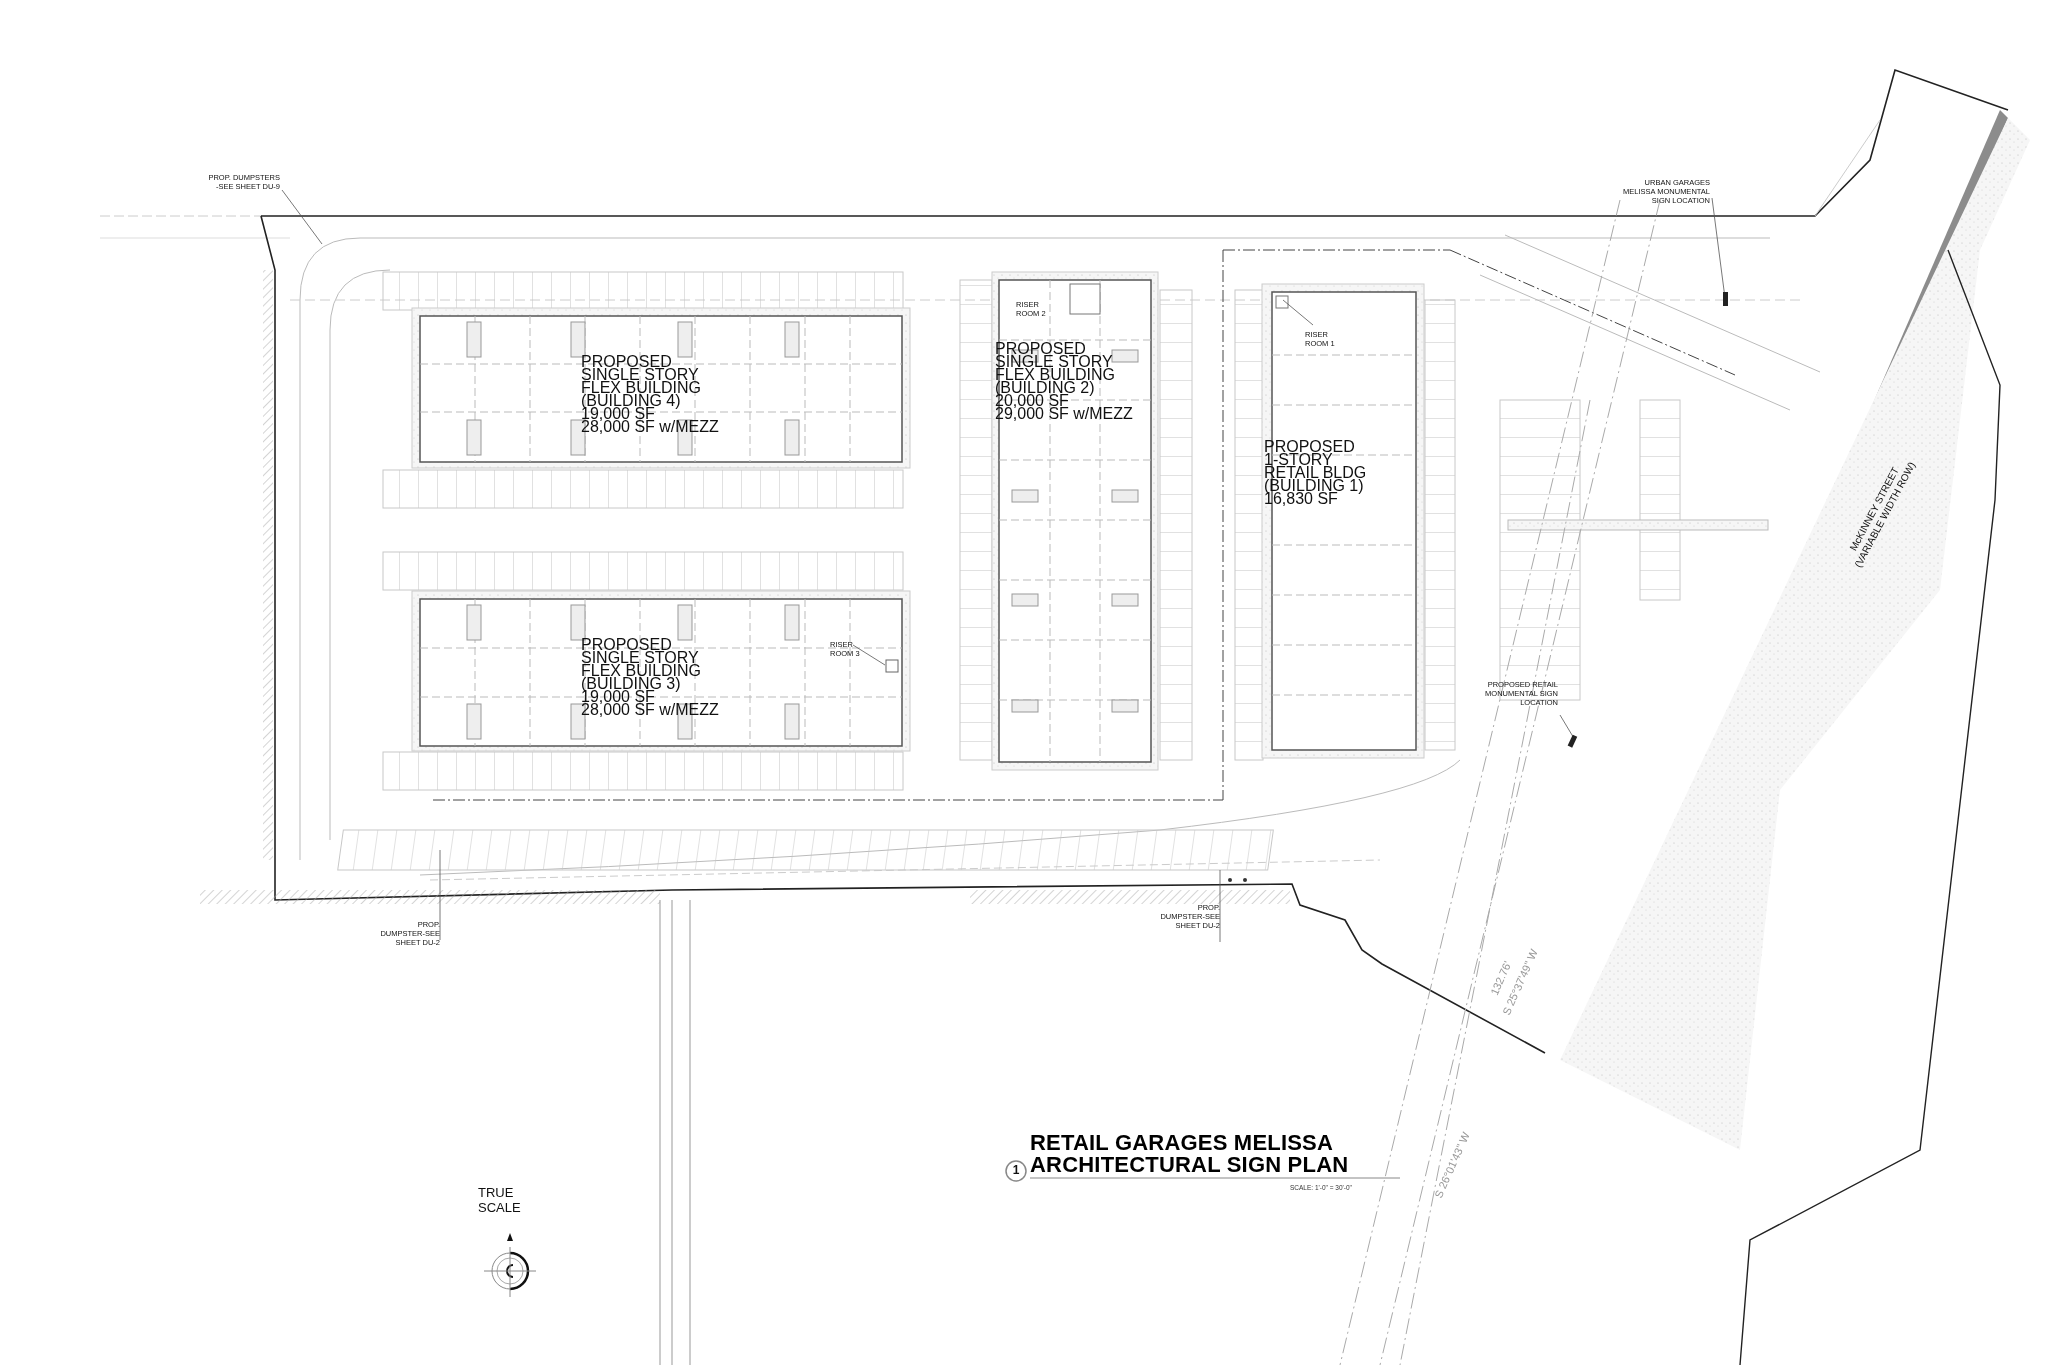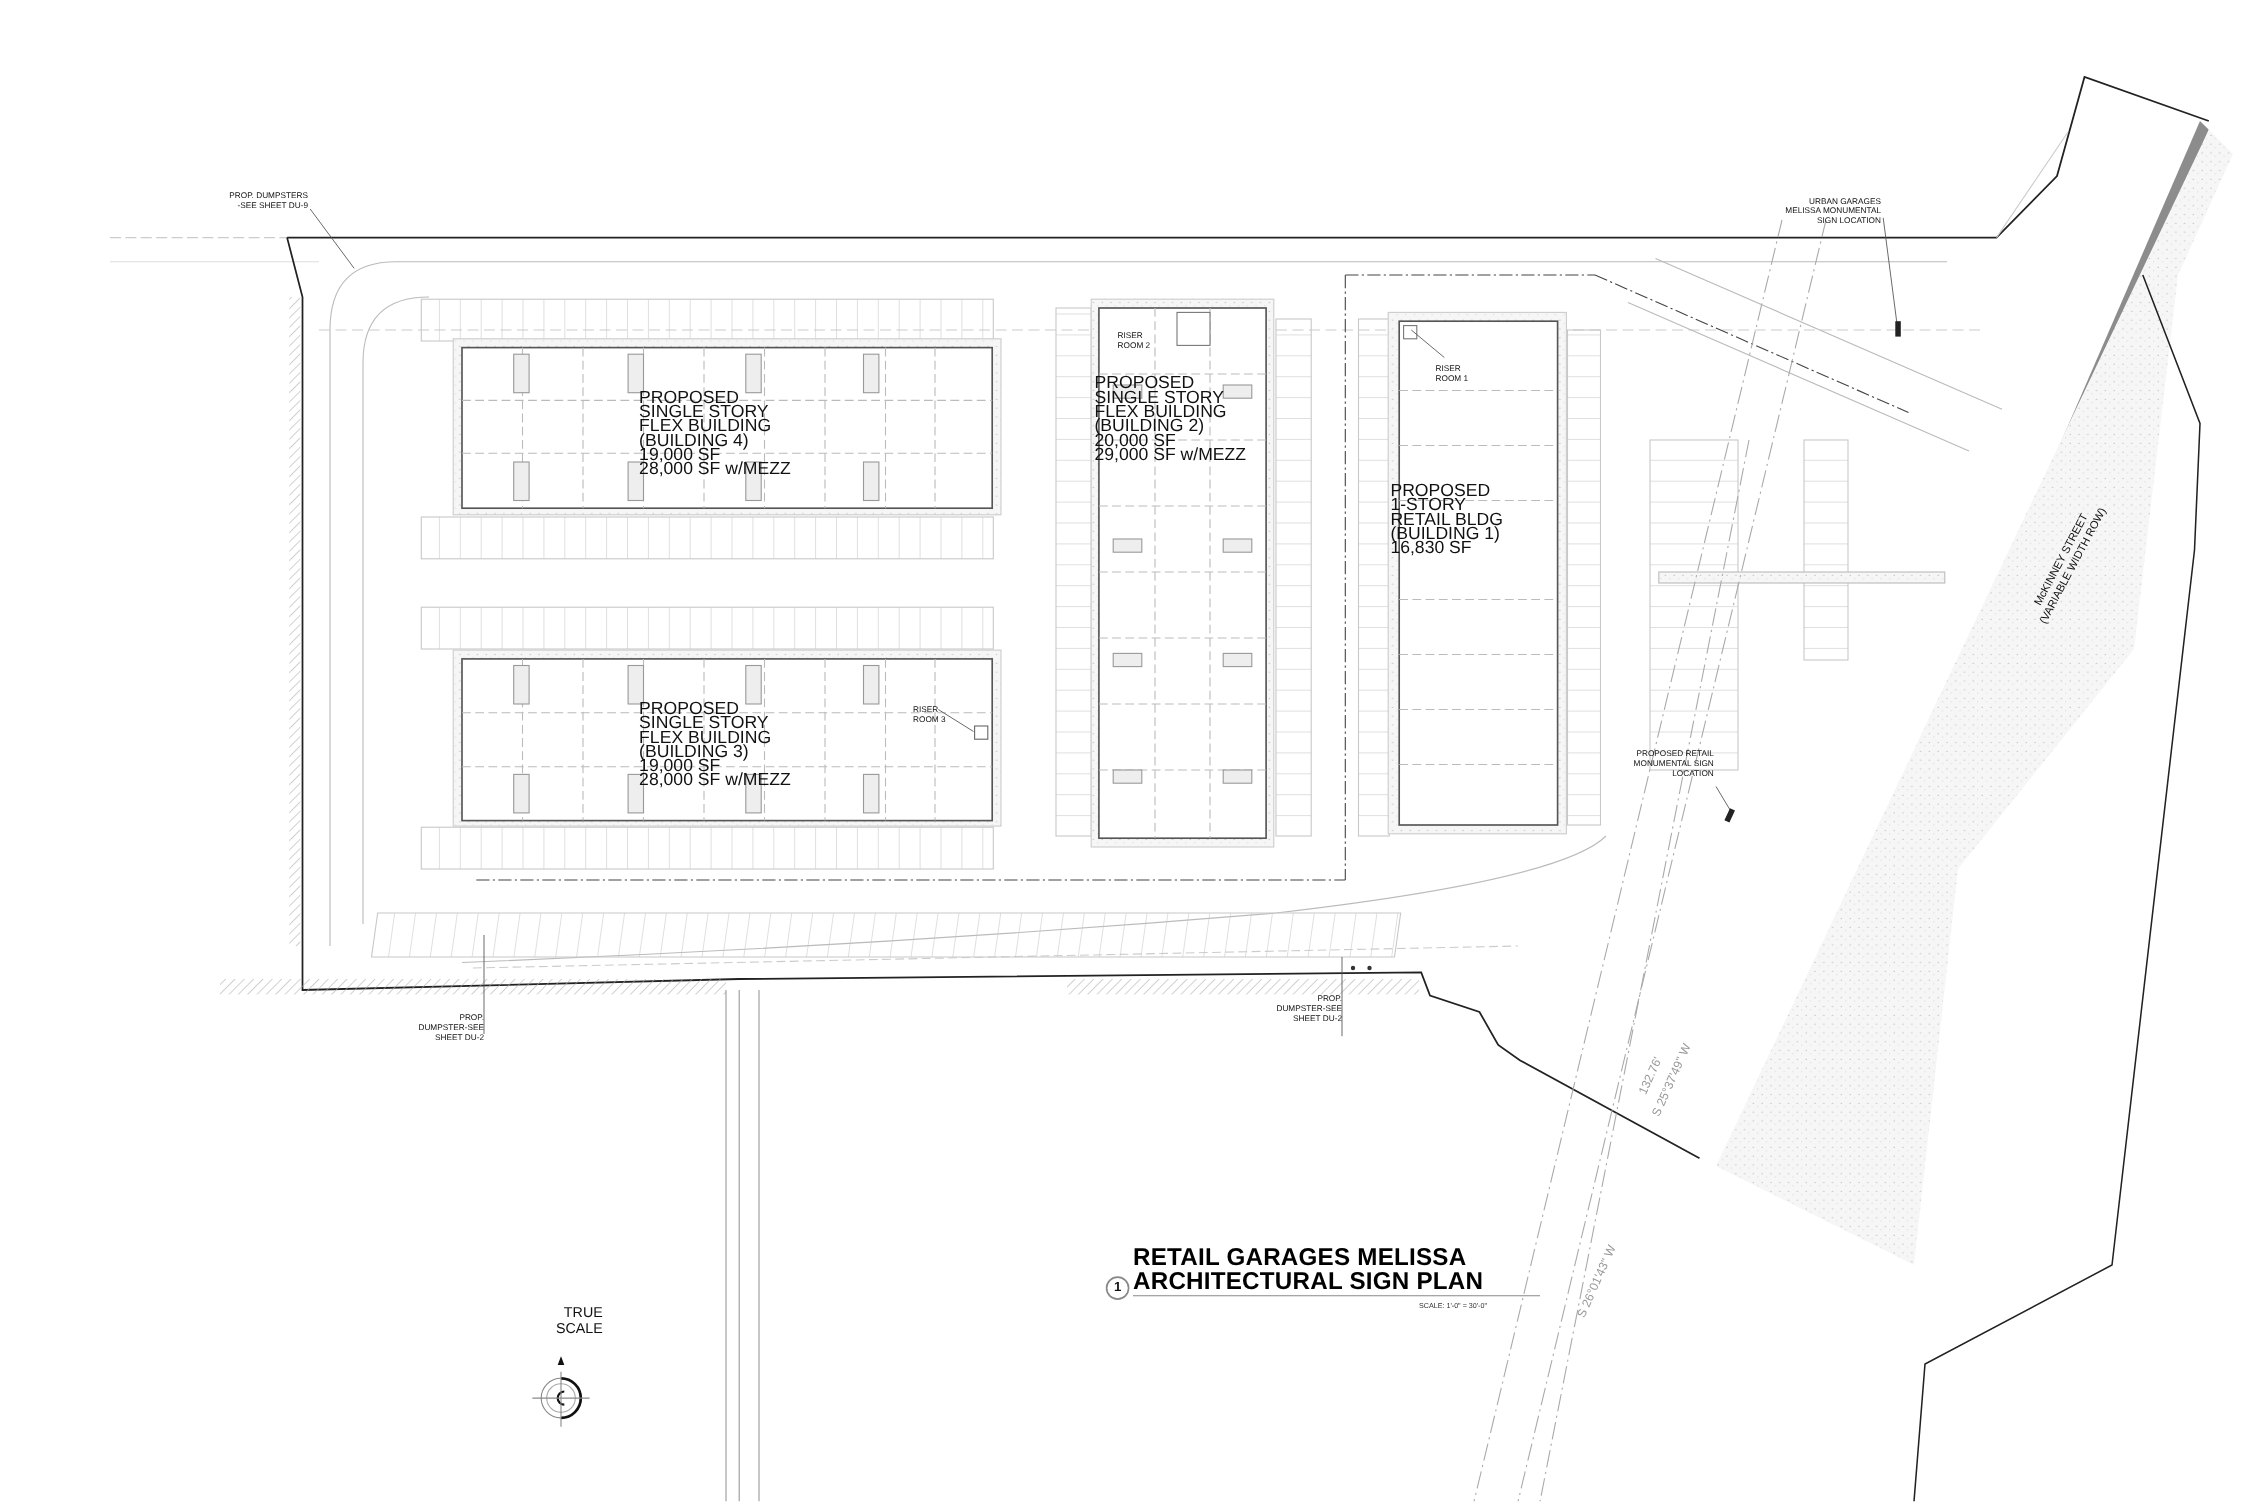--- a/index.html
+++ b/index.html
@@ -4,21 +4,21 @@
 <style>
   html, body { margin:0; padding:0; background:#ffffff; }
   body { width:2048px; height:1365px; position:relative; overflow:hidden; font-family:"Liberation Sans", sans-serif; color:#111; }
   svg.plan { position:absolute; left:0; top:0; width:2048px; height:1365px; }
   .lbl { position:absolute; text-align:left; font-size:16px; line-height:13px; color:#111; white-space:pre-line; }
   .lbl.small { font-size:7.5px; line-height:9px; }
   .lbl.right { text-align:right; }
   .title { position:absolute; left:1030px; top:1132px; font-weight:bold; font-size:22px; line-height:22px; letter-spacing:0.2px; color:#000; font-family:"Liberation Sans", sans-serif; }
   .scale { position:absolute; left:1290px; top:1184px; font-size:6.5px; color:#333; }
   .street { position:absolute; left:1810px; top:500px; transform:rotate(-62deg); transform-origin:center; font-size:10px; line-height:12px; text-align:center; width:140px; }
-  .north { position:absolute; left:478px; top:1185px; width:70px; text-align:right; font-size:13px; line-height:15px; }
+  .north { position:absolute; left:478px; top:1185px; width:70px; text-align:left; font-size:13px; line-height:15px; }
   .bearing { position:absolute; font-size:11px; color:#999; transform-origin:left top; white-space:nowrap; }
 </style>
 </head>
 <body>
 
 <svg class="plan" viewBox="0 0 2048 1365" xmlns="http://www.w3.org/2000/svg">
   <defs>
     <pattern id="hatch" width="6" height="6" patternUnits="userSpaceOnUse" patternTransform="rotate(45)">
       <line x1="0" y1="0" x2="0" y2="6" stroke="#aaa" stroke-width="1"></line>
     </pattern>

